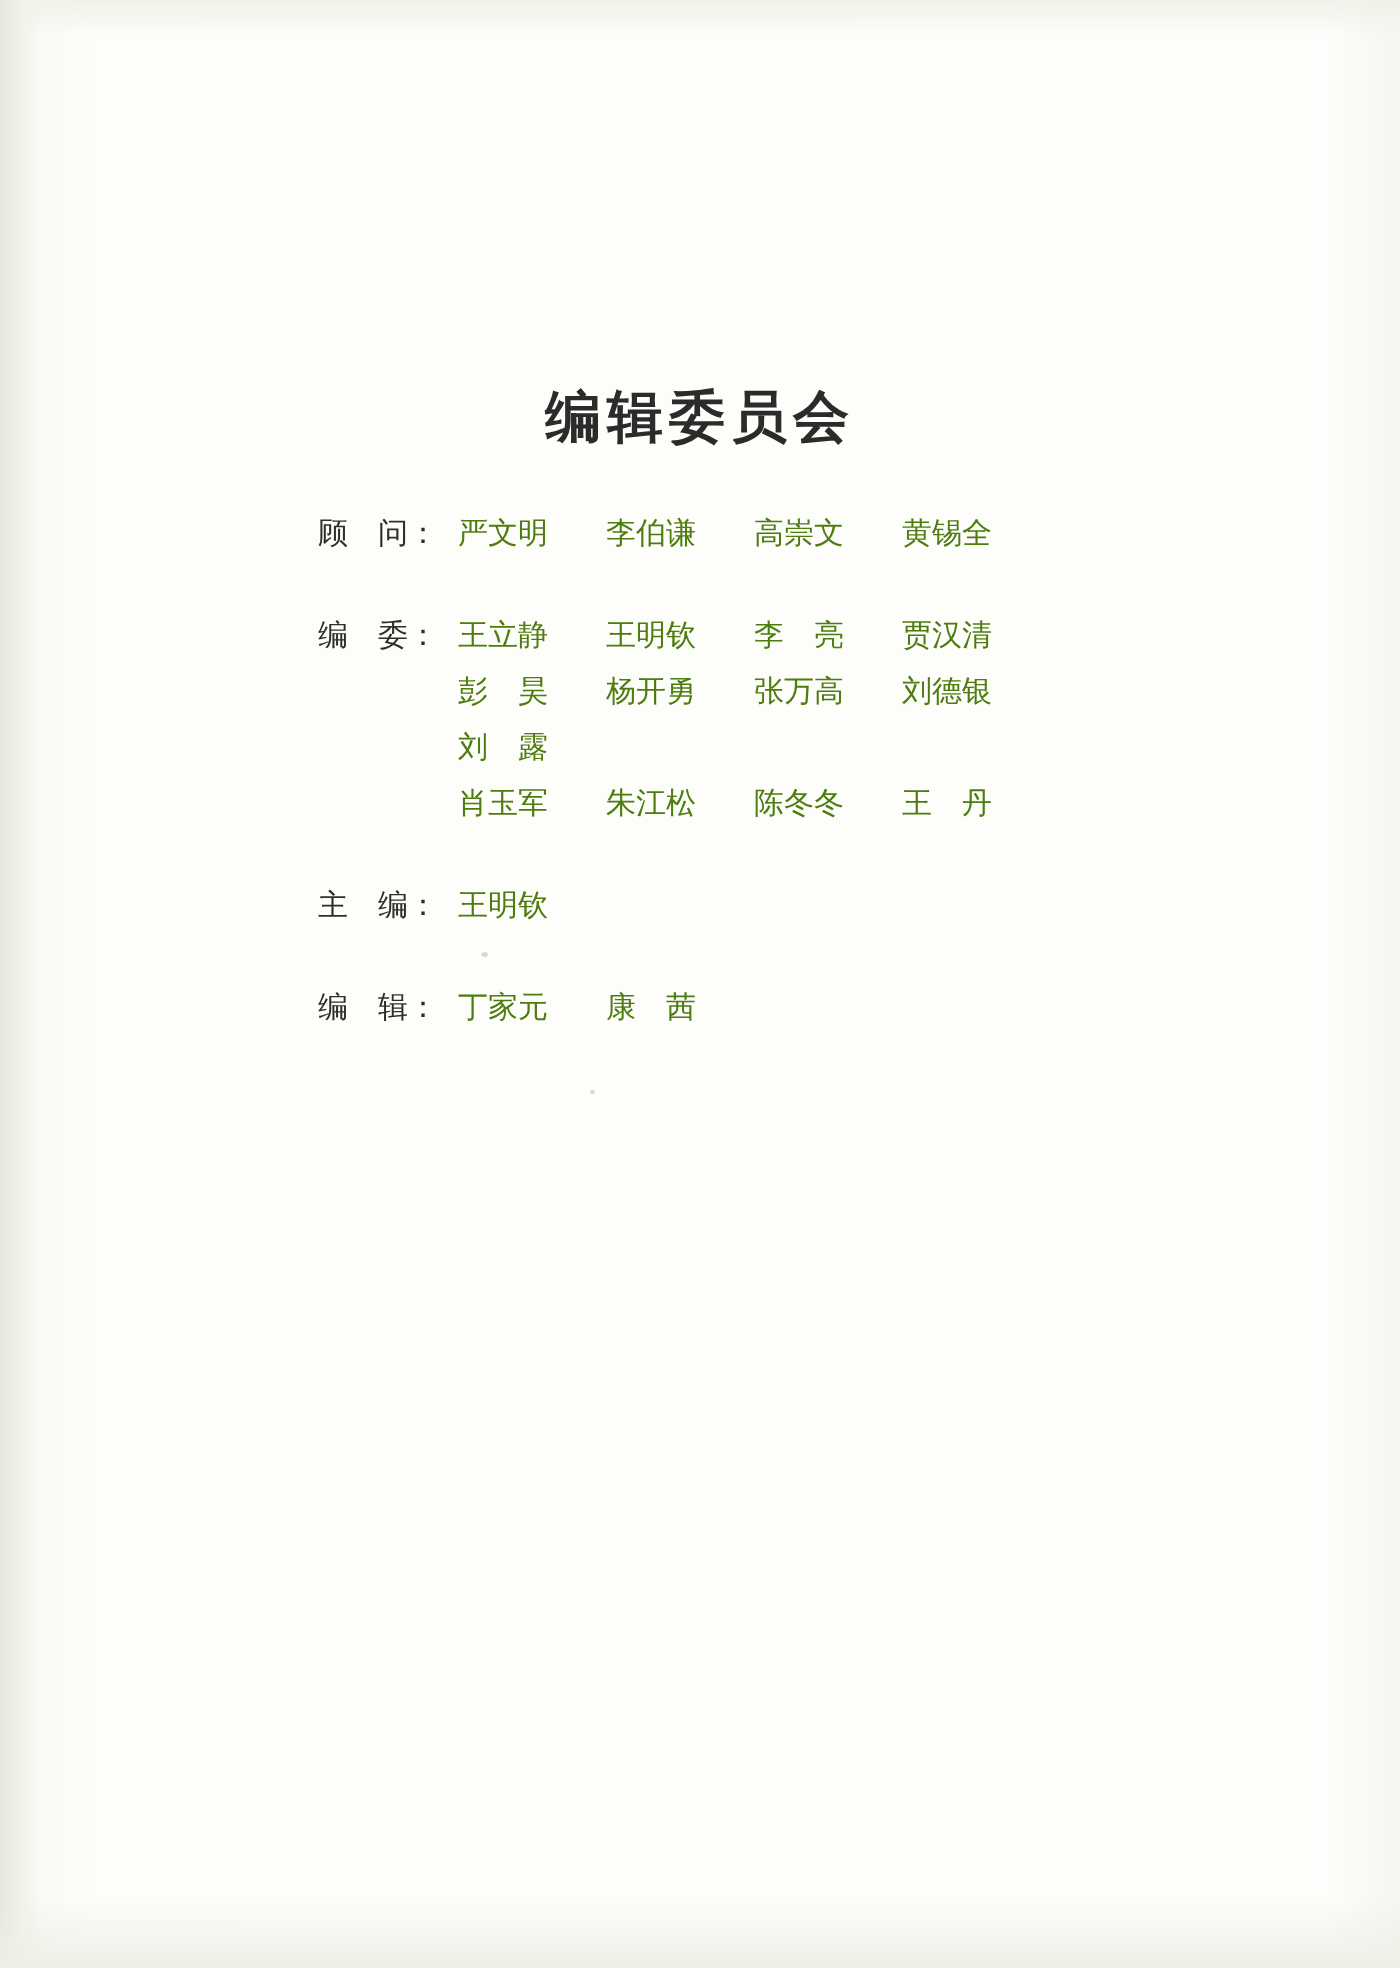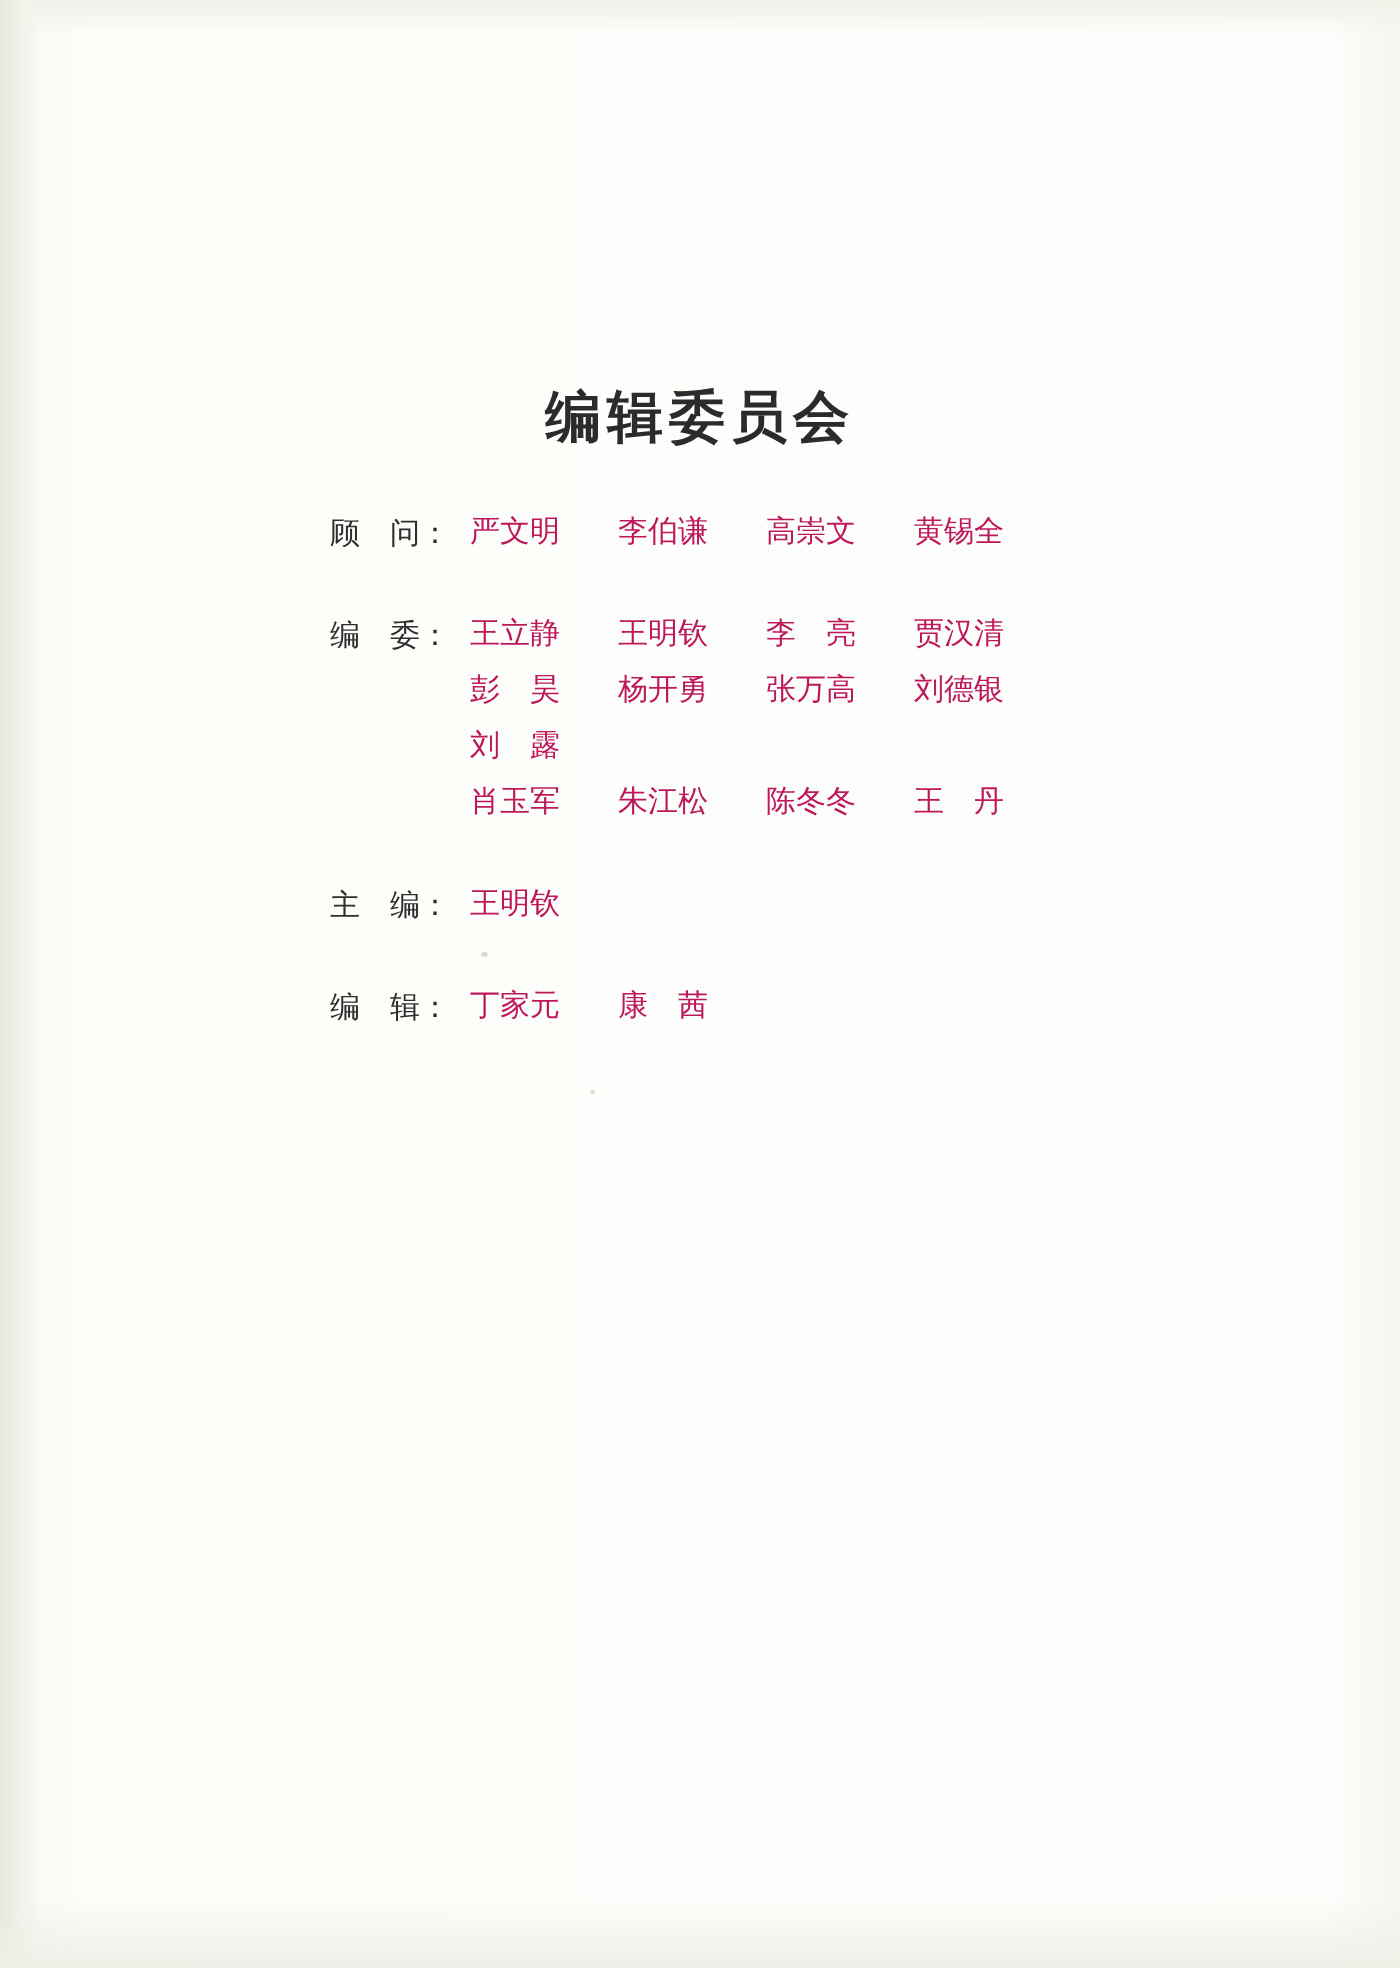--- a/index.html
+++ b/index.html
@@ -58,21 +58,21 @@
     font-size: 56px;
     font-weight: bold;
     letter-spacing: 6px;
     color: #2b2b2b;
     font-family: "DejaVu Serif", "Liberation Serif", serif;
   }
 
   
   .credits {
     position: absolute;
-    left: 330px;
+    left: 318px;
     top: 505px;
     width: 760px;
   }
 
   .credit-group {
     display: flex;
     align-items: flex-start;
     margin-bottom: 46px;
   }
 
@@ -93,23 +93,23 @@
 
   .name-row {
     display: flex;
     line-height: 56px;
     height: 56px;
   }
 
   .name-cell {
     width: 148px;
     font-size: 30px;
-    color: #be185d;
+    color: #4d7c0f;
     white-space: pre;
-    font-family: Liberation Mono, monospace;
+    font-family: Liberation Serif, serif;
   }
   .name-cell.empty {
     visibility: hidden;
   }
 
   
   .speck {
     position: absolute;
     background: #cfc9b8;
     border-radius: 50%;

